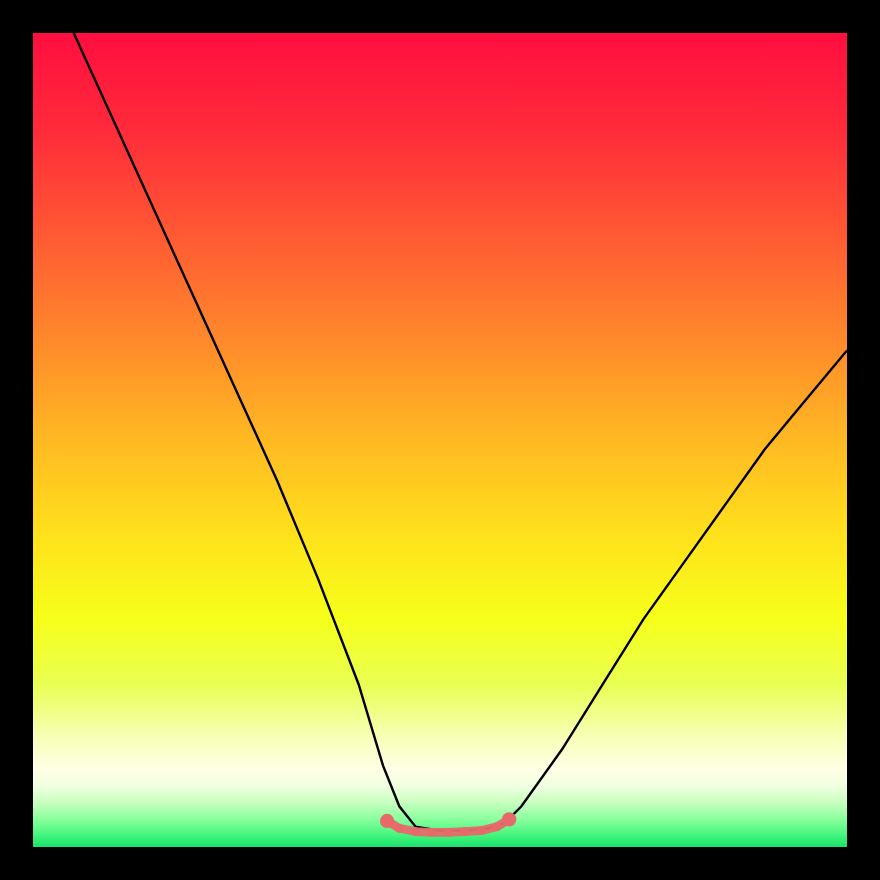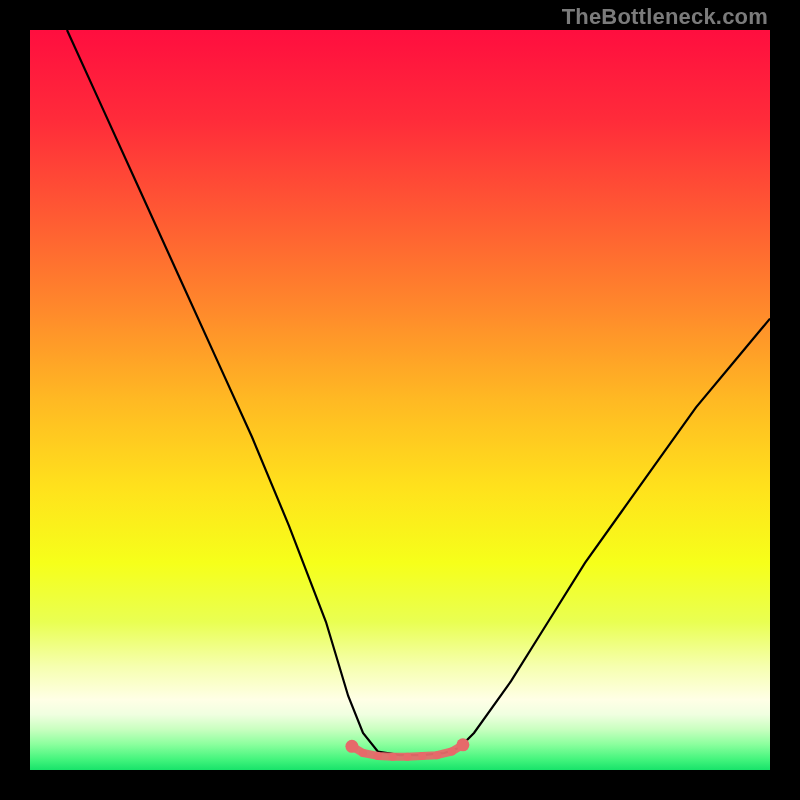--- a/index.html
+++ b/index.html
@@ -91,15 +91,14 @@
           <circle cx="377.40" cy="726.68" r="4" fill="#e66a6a"></circle>
           <circle cx="392.20" cy="725.94" r="4" fill="#e66a6a"></circle>
           <circle cx="407.00" cy="725.20" r="4" fill="#e66a6a"></circle>
           <circle cx="421.80" cy="721.50" r="4" fill="#e66a6a"></circle>
           <circle cx="432.90" cy="714.84" r="6.5" fill="#e66a6a"></circle>
         </g>
     </svg>
 
   </div>
 
-  <div class="watermark">TheBottleneck.com</div>
 
 </div>
 
 </body></html>

